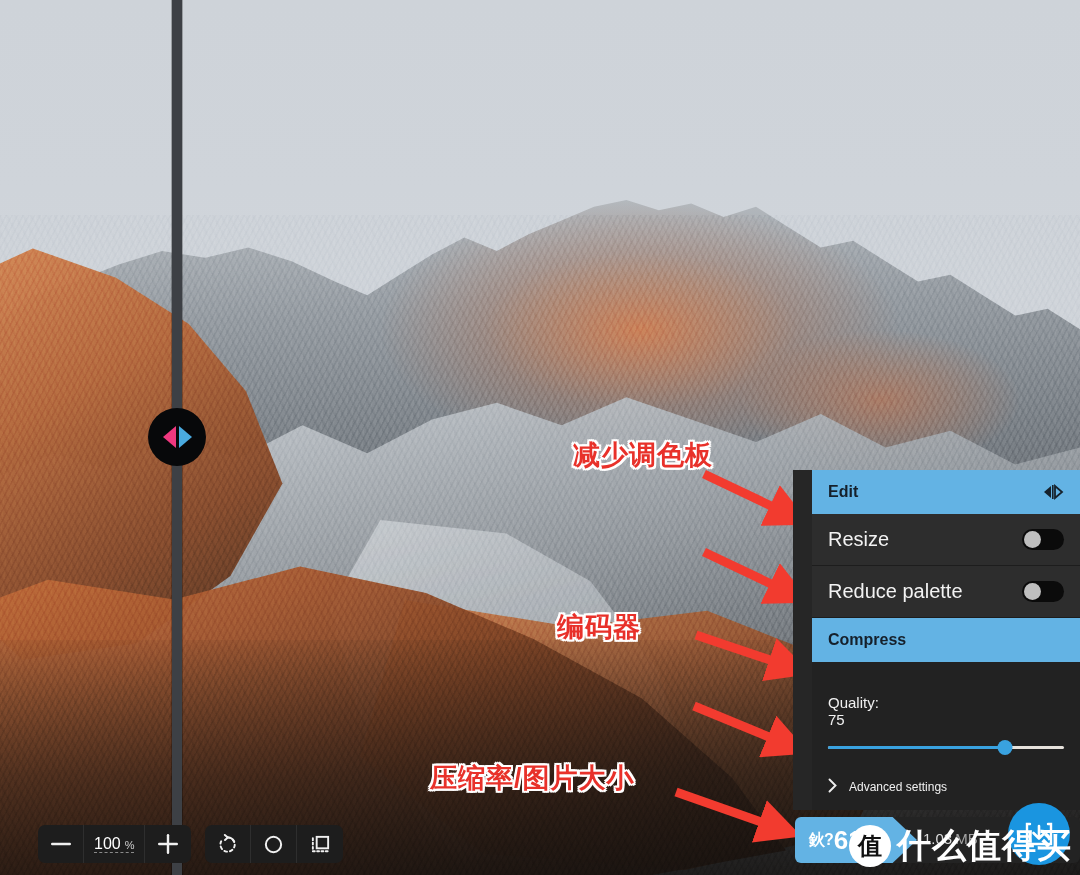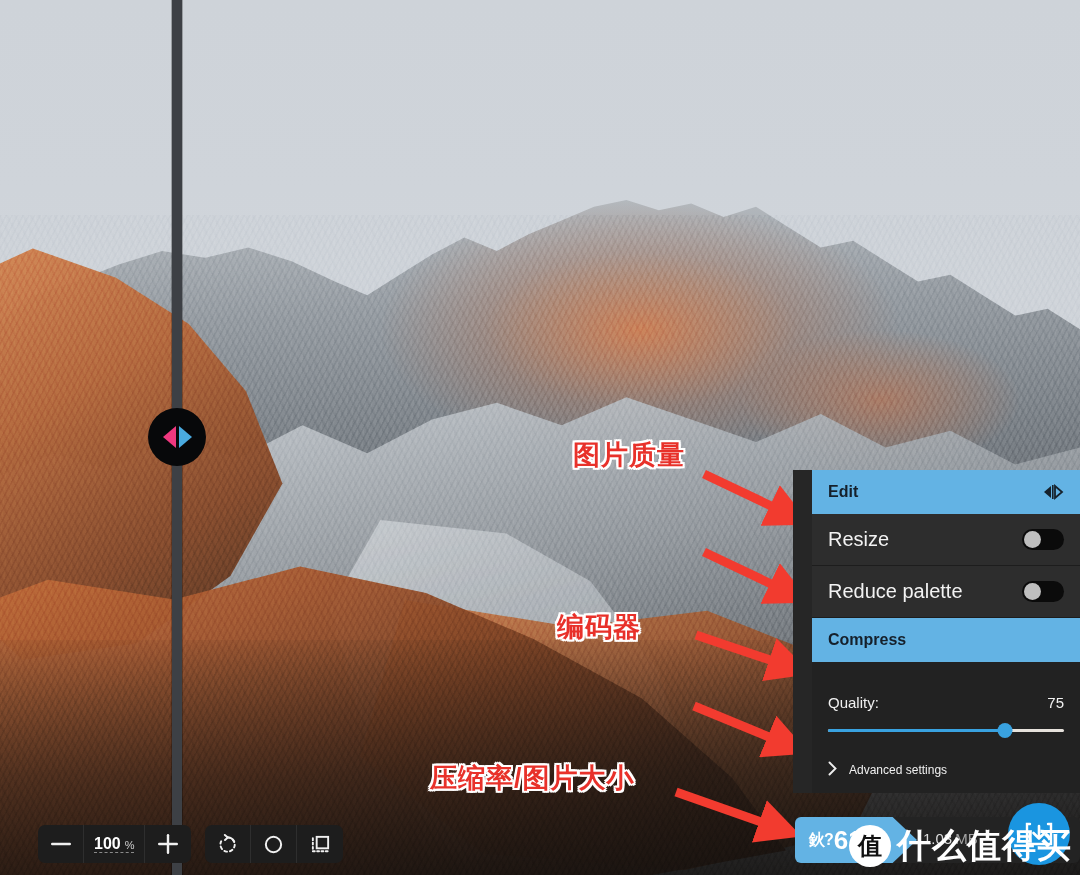--- a/index.html
+++ b/index.html
@@ -218,20 +218,21 @@
     right: 13px; top: 50%;
     transform: translateY(-50%);
     pointer-events: none;
   }
 
   .quality-row {
     display: flex;
     align-items: baseline;
     justify-content: space-between;
     margin-top: 18px;
+    flex-direction: column;
   }
   .quality-row .q-label { font-size: 15px; color: #f1f1f1; }
   .quality-row .q-val { font-size: 15px; color: #f1f1f1; }
   .slider {
     position: relative;
     margin-top: 12px;
     height: 16px;
   }
   .slider .track {
     position: absolute;
@@ -356,21 +357,21 @@
     box-sizing: border-box;
   }
   .tgroup .tbtn:last-child { border-right: none; }
   .zoom-val {
     display: flex;
     align-items: baseline;
     gap: 4px;
     border-bottom: 1px dashed #8a8a8a;
     line-height: 1.1;
   }
-  .zoom-val .z-num { font-size: 16px; font-weight: bold; color: #ffffff; }
+  .zoom-val .z-num { font-size: 16px; font-weight: normal; color: #ffffff; }
   .zoom-val .z-pct { font-size: 11px; color: #cfcfcf; }
 
   
   .anno {
     position: absolute;
     z-index: 30;
     color: #e8312a;
     font-weight: bold;
     font-size: 27px;
     letter-spacing: 1px;
@@ -454,21 +455,21 @@
   </svg>
 
   <svg class="arrow-svg" style="left:690px; top:700px; width:120px; height:62px;" viewBox="0 0 120 62">
     <line x1="4" y1="6" x2="96" y2="44" stroke="#f23b2f" stroke-width="9" marker-end="url(#ah)"></line>
   </svg>
 
   <svg class="arrow-svg" style="left:672px; top:786px; width:130px; height:58px;" viewBox="0 0 130 58">
     <line x1="4" y1="6" x2="106" y2="42" stroke="#f23b2f" stroke-width="9" marker-end="url(#ah)"></line>
   </svg>
 
-  <div class="anno" style="left:573px; top:437px;">图片质量</div>
+  <div class="anno" style="left:573px; top:437px;">减少调色板</div>
   <div class="anno" style="left:557px; top:609px;">编码器</div>
   <div class="anno" style="left:430px; top:760px;">压缩率/图片大小</div>
 
   <div class="panel">
 
     <div class="panel-header">
       <span>Edit</span>
       <span class="hdr-arrows">
         <svg width="22" height="18" viewBox="0 0 22 18">
           <path d="M9 3 L9 15 L2 9 Z" fill="#16222c"></path>

